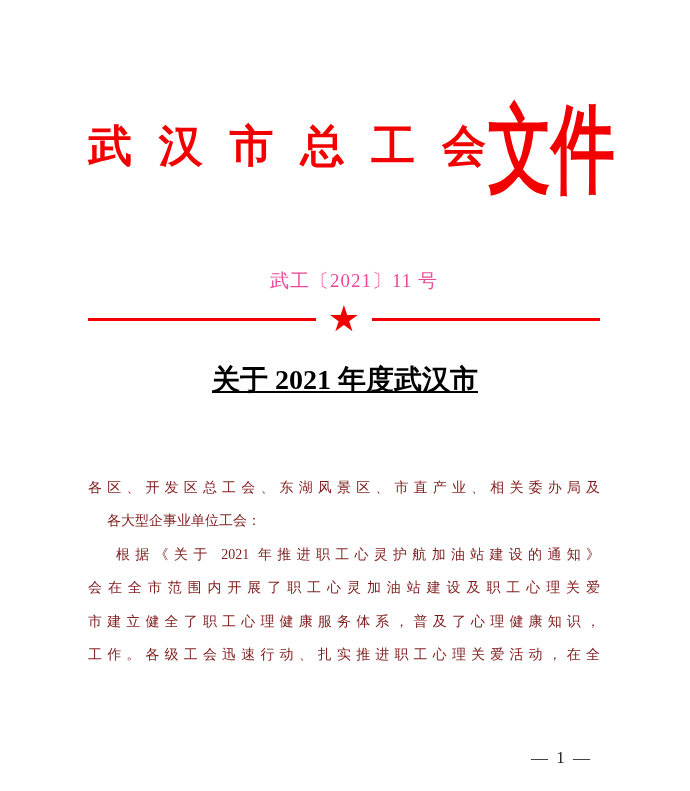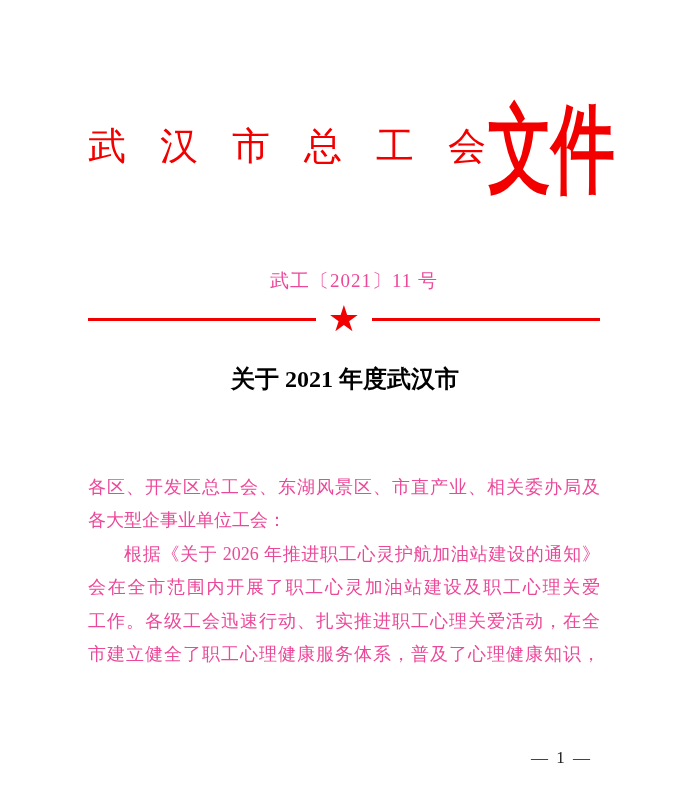--- a/index.html
+++ b/index.html
@@ -25,22 +25,22 @@
     width: 530px;
     display: flex;
     align-items: center;
   }
   .org-names {
     width: 398px;
     flex: 0 0 398px;
   }
   .org-line {
     color: #f20000;
-    font-weight: normal;
-    font-size: 38px;
+    font-weight: bold;
+    font-size: 44px;
     line-height: 57px;
     height: 57px;
     text-align: justify;
     text-align-last: justify;
     white-space: nowrap;
     overflow: visible;
   }
   .doc-type {
     color: #f20000;
     font-weight: bold;
@@ -91,45 +91,47 @@
   }
 
   
   .doc-title {
     position: absolute;
     top: 360px;
     left: 0;
     width: 100%;
     text-align: center;
     font-weight: bold;
-    font-size: 24px;
+    font-size: 28px;
     line-height: 39px;
     color: #000000;
+    text-decoration: underline;
   }
 
   
   .doc-body {
     position: absolute;
     top: 471px;
     left: 88px;
     width: 512px;
-    font-size: 18px;
-    color: #ec4899;
+    font-size: 14px;
+    color: #7f1d1d;
   }
   .body-line {
     line-height: 33.4px;
     height: 33.4px;
     white-space: normal;
   }
   .body-line.j {
     text-align: justify;
     text-align-last: justify;
   }
   .body-line.end {
     text-align: left;
+    margin-left: 19px;
   }
   .body-line.indent {
     text-indent: 2em;
   }
 
   
   .page-number {
     position: absolute;
     top: 748px;
     right: 98px;
@@ -158,21 +160,21 @@
     <div class="rule-segment"></div>
   </div>
 
   <div class="doc-title">
     <div>关于 2021 年度武汉市</div>
   </div>
 
   <div class="doc-body">
     <div class="body-line j">各区、开发区总工会、东湖风景区、市直产业、相关委办局及</div>
     <div class="body-line end">各大型企事业单位工会：</div>
-    <div class="body-line j indent">根据《关于 2026 年推进职工心灵护航加油站建设的通知》</div>
+    <div class="body-line j indent">根据《关于 2021 年推进职工心灵护航加油站建设的通知》</div>
     <div class="body-line j">会在全市范围内开展了职工心灵加油站建设及职工心理关爱</div>
+    <div class="body-line j">市建立健全了职工心理健康服务体系，普及了心理健康知识，</div>
     <div class="body-line j">工作。各级工会迅速行动、扎实推进职工心理关爱活动，在全</div>
-    <div class="body-line j">市建立健全了职工心理健康服务体系，普及了心理健康知识，</div>
   </div>
 
   <div class="page-number">— 1 —</div>
 
 </div>
 
 </body></html>

